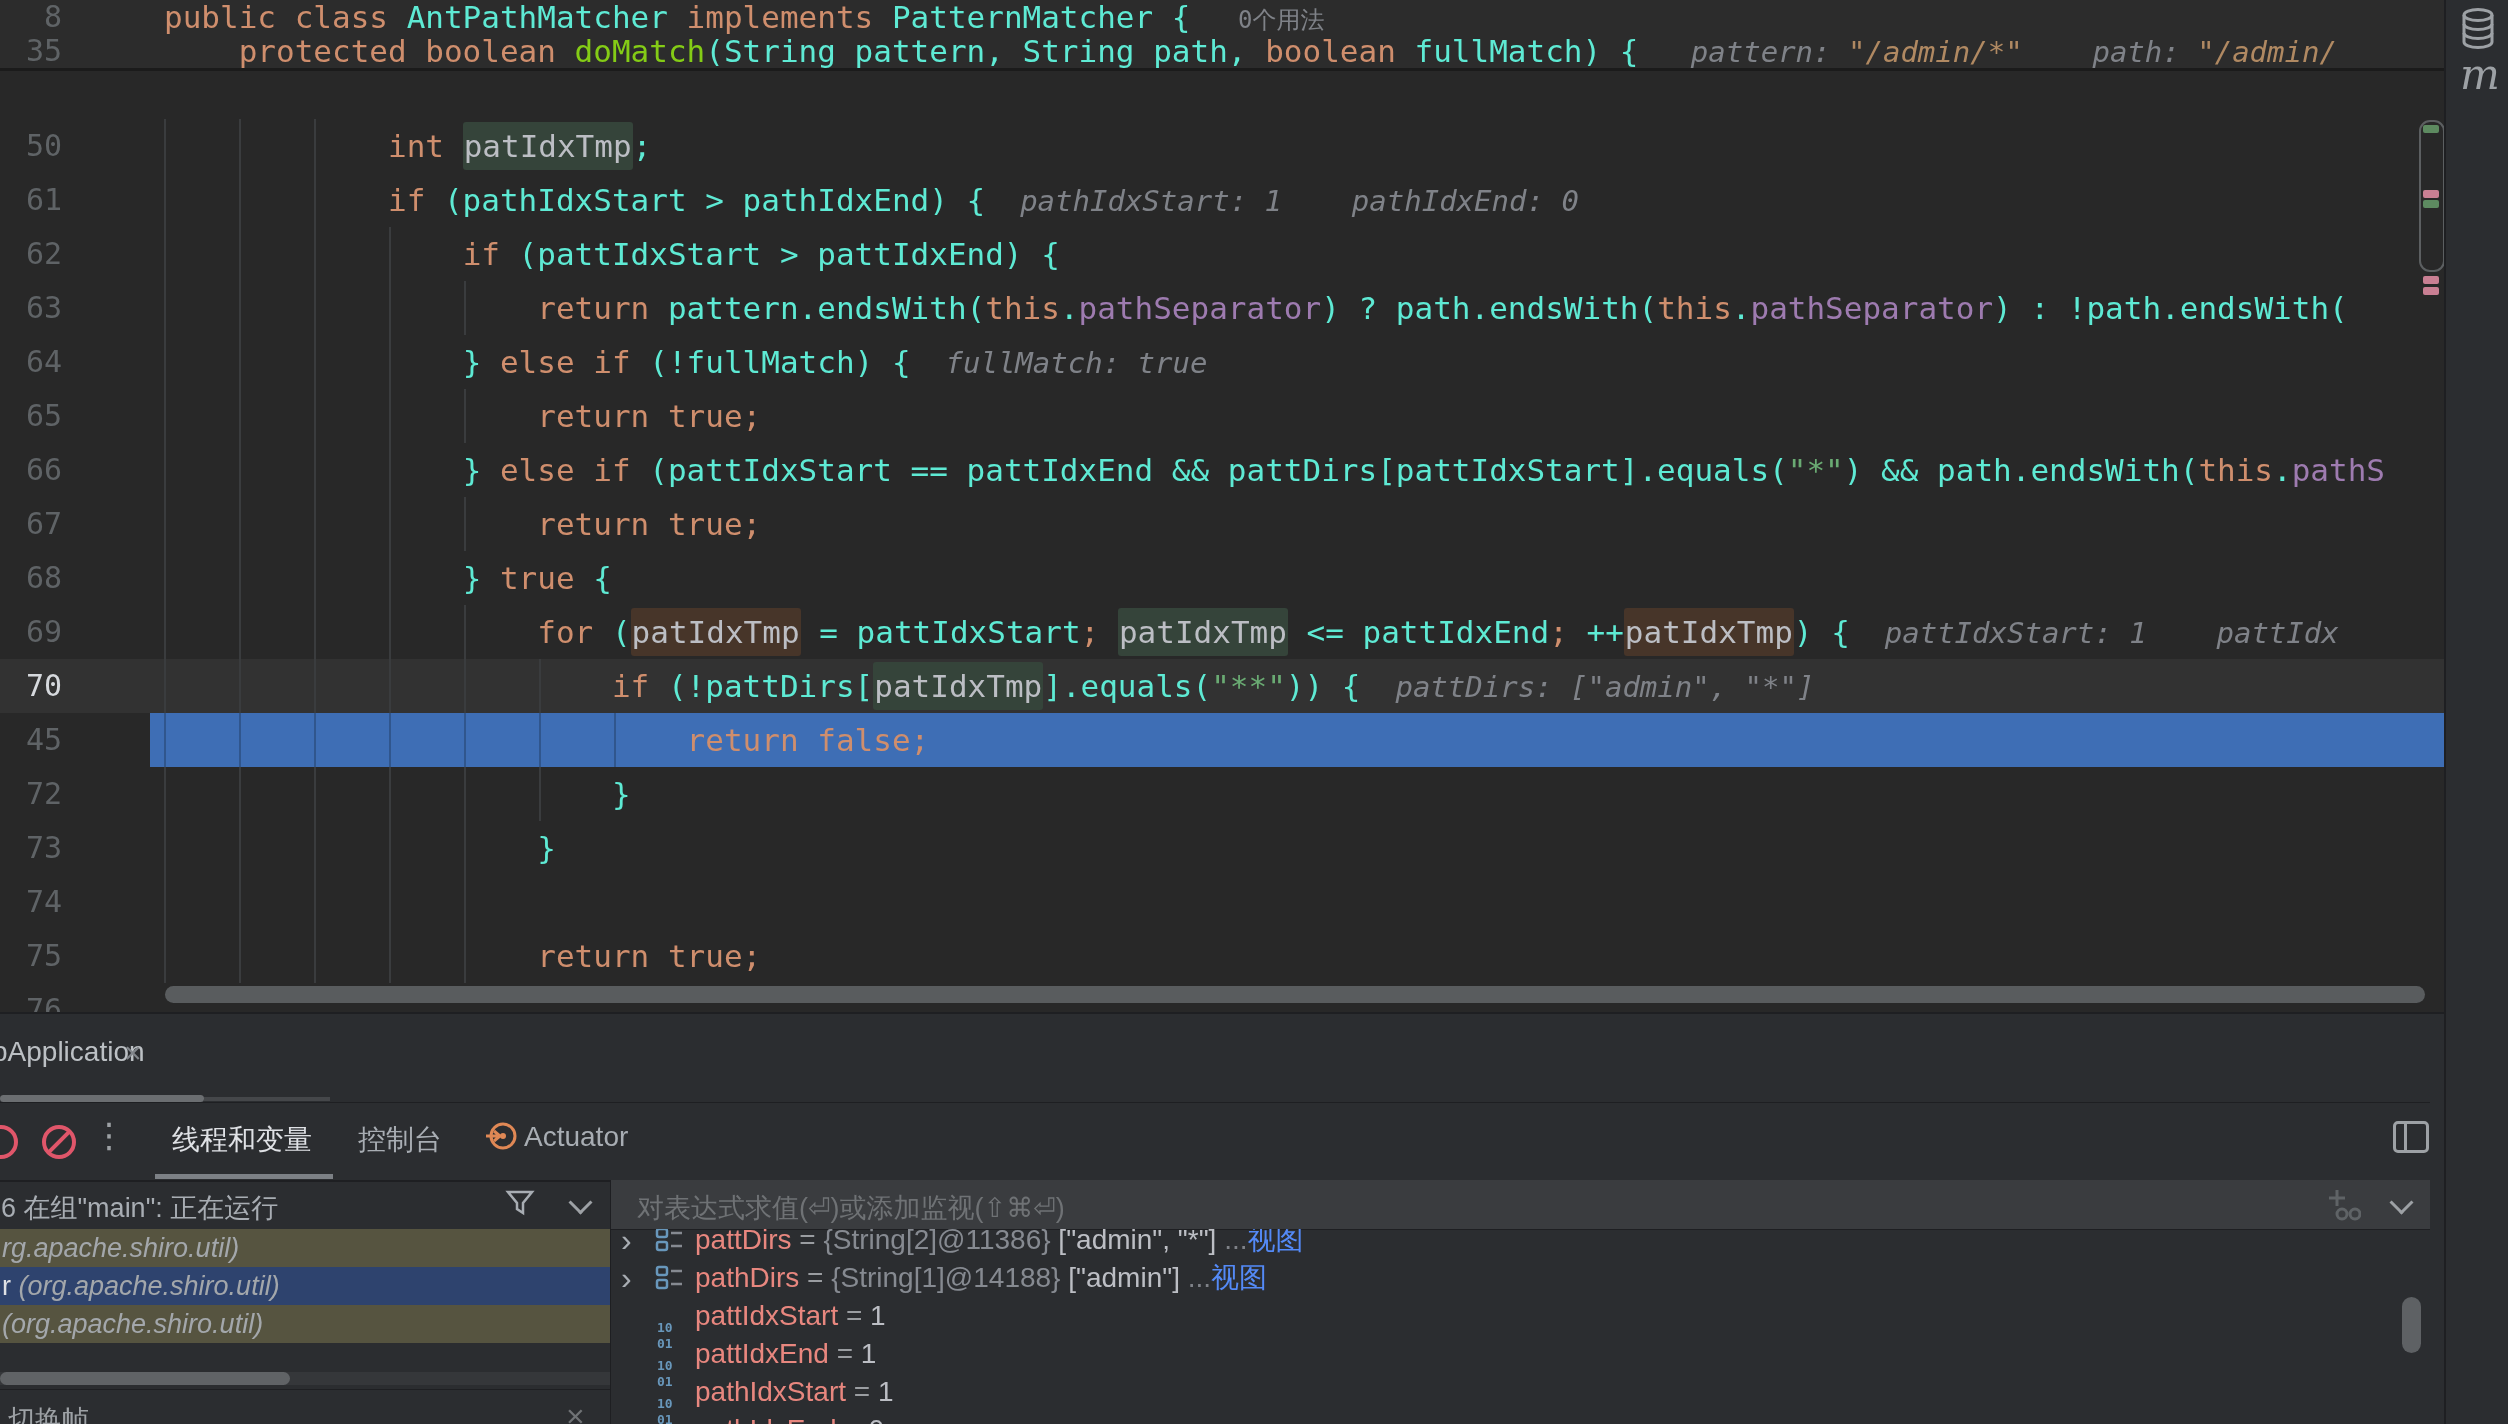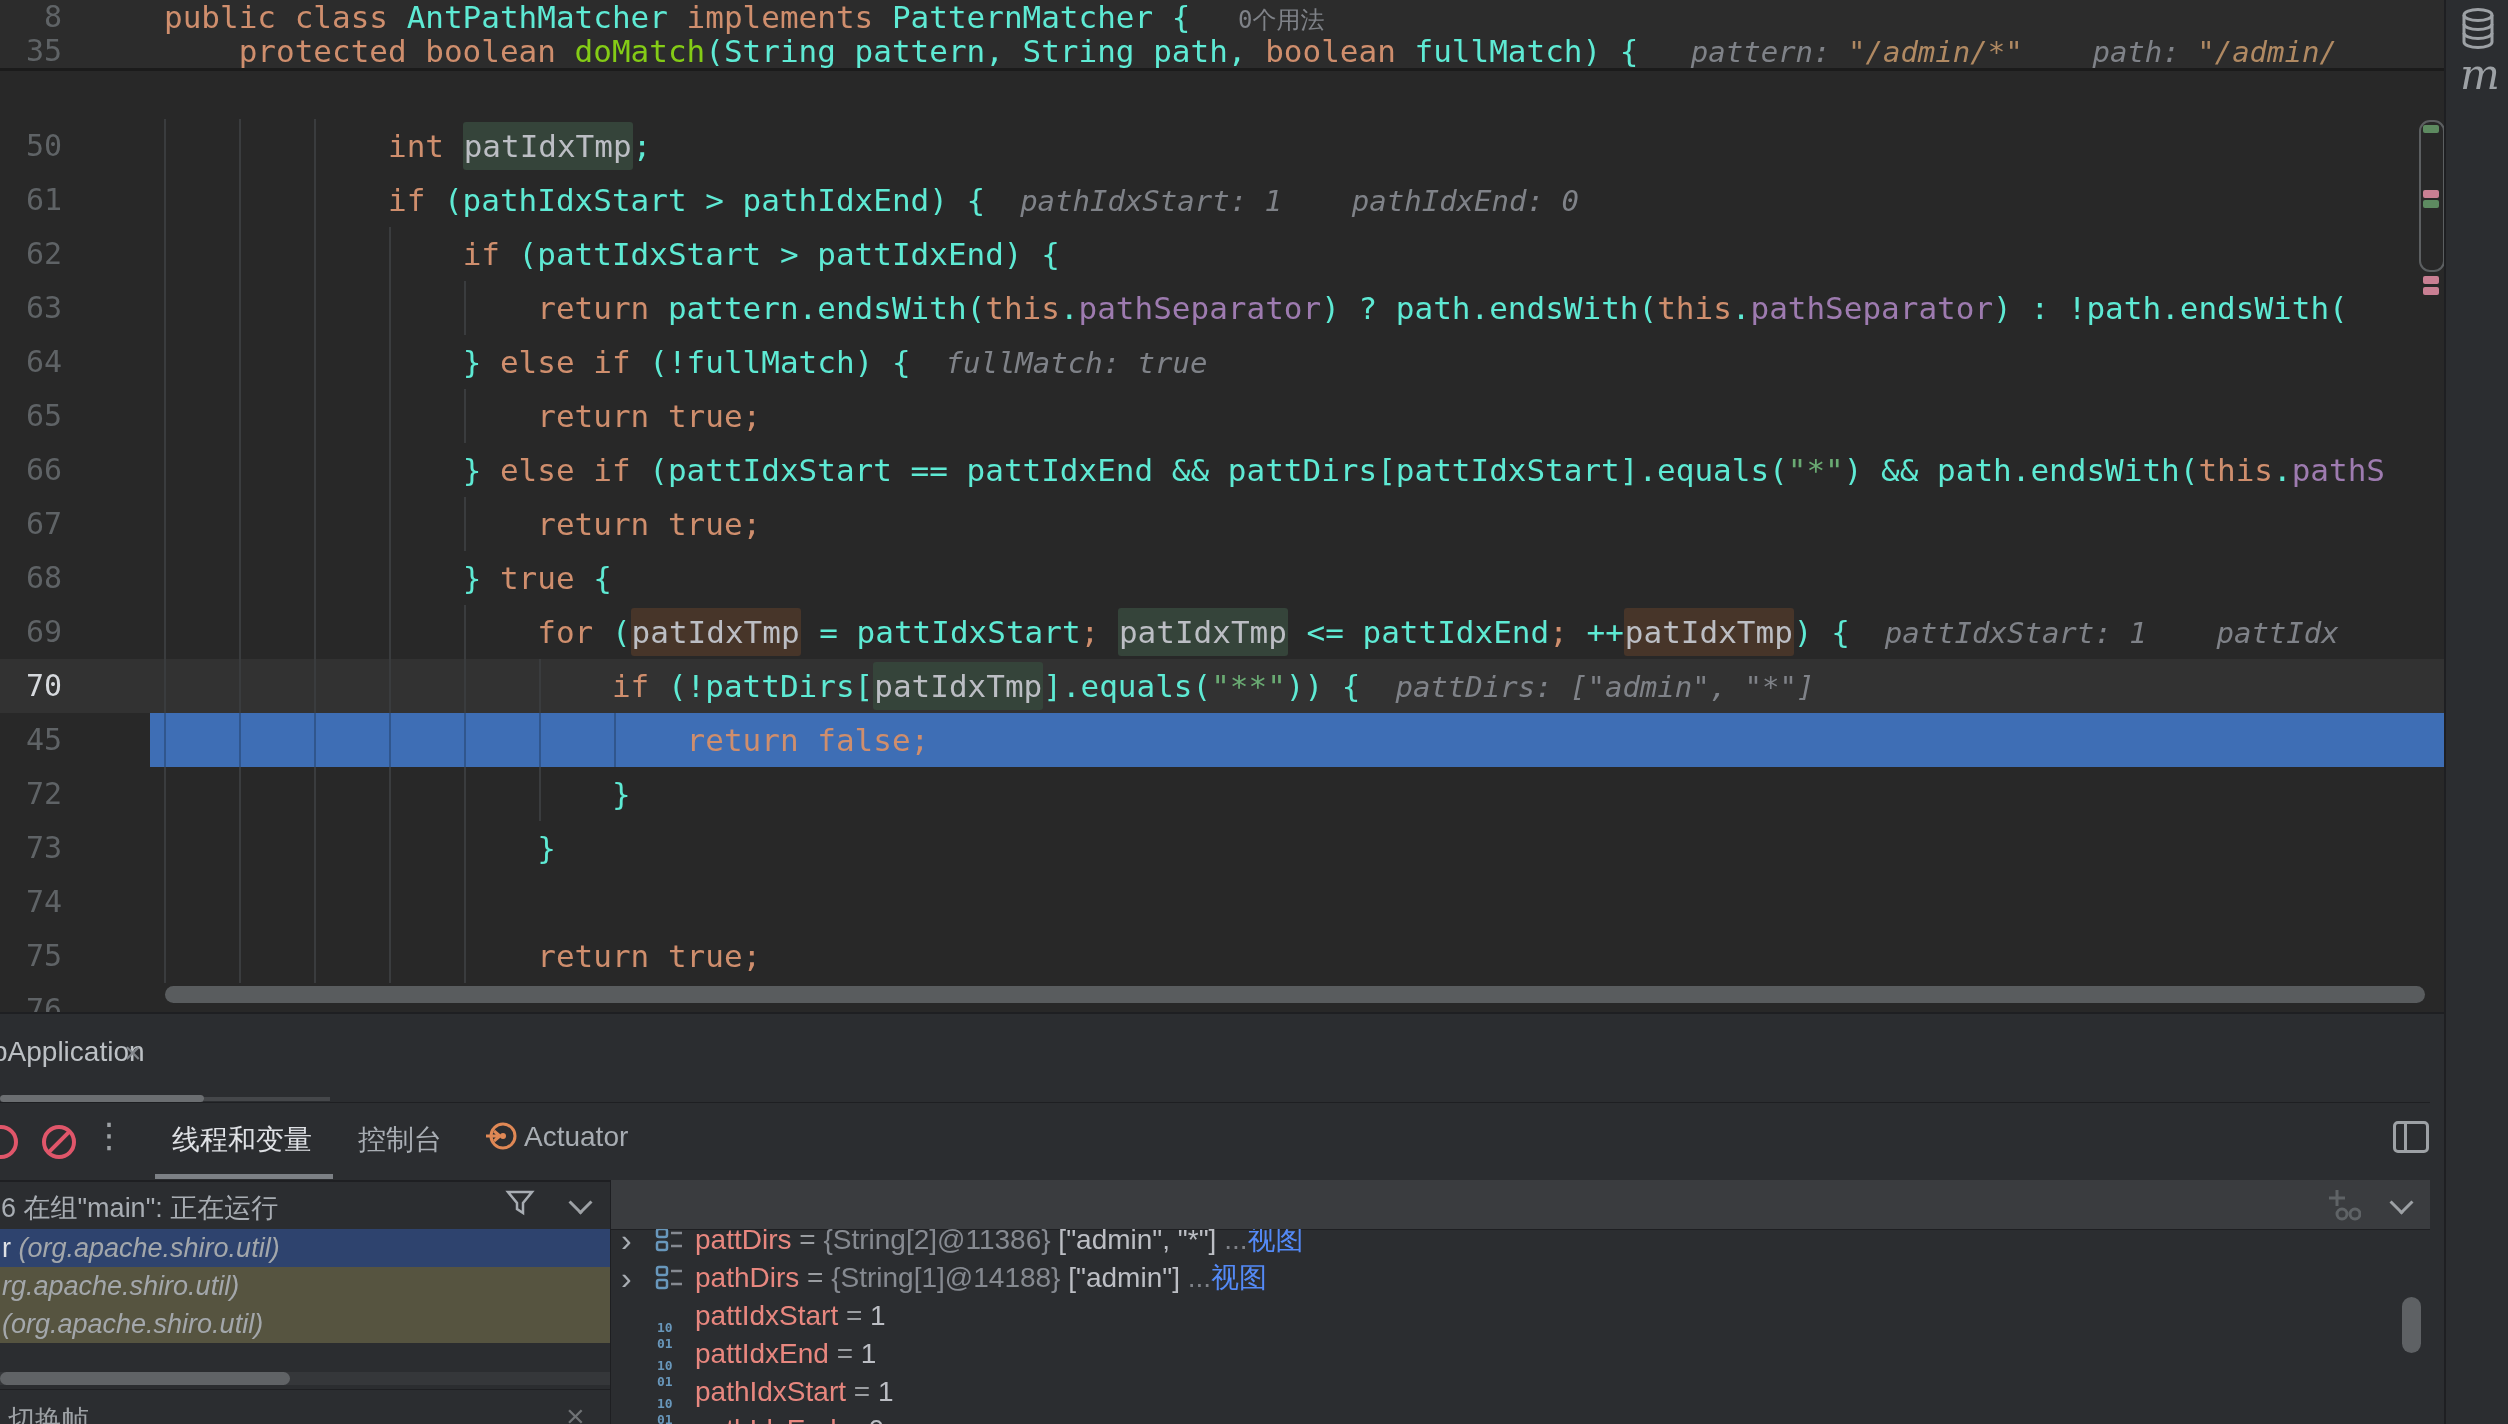--- a/index.html
+++ b/index.html
@@ -324,35 +324,36 @@
       <span class="statustext">06 在组"main": 正在运行</span>
       <div style="position:absolute;left:505px;top:8px;">
         <svg width="30" height="30" viewBox="0 0 30 30">
           <path d="M3 4 h24 l-9 11 v10 l-6 -4 v-6 z" fill="none" stroke="#a8adb3" stroke-width="2.5"></path>
         </svg>
       </div>
       <span class="chev filter-chev"></span>
     </div>
 
     <div class="watchbar">
+      <span class="watch-ph">对表达式求值(⏎)或添加监视(⇧⌘⏎)</span>
       <div style="position:absolute;left:1714px;top:8px;">
         <svg width="36" height="34" viewBox="0 0 36 34">
           <path d="M12 2 v16 M4 10 h16" stroke="#5f6366" stroke-width="3" fill="none"></path>
           <circle cx="17" cy="26" r="5" fill="none" stroke="#5f6366" stroke-width="3"></circle>
           <circle cx="30" cy="26" r="5" fill="none" stroke="#5f6366" stroke-width="3"></circle>
         </svg>
       </div>
       <span class="chev watch-chev"></span>
     </div>
 
     <div class="vsep"></div>
 
     <div class="frames" id="frames-list">
-      <div class="frow sel"><span class="w">r </span><span class="it">(org.apache.shiro.util)</span></div>
-        <div class="frow lib"><span class="it">rg.apache.shiro.util)</span></div>
+      <div class="frow lib"><span class="it">rg.apache.shiro.util)</span></div>
+        <div class="frow sel"><span class="w">r </span><span class="it">(org.apache.shiro.util)</span></div>
         <div class="frow lib"><span class="it"> (org.apache.shiro.util)</span></div>
         <div class="fscroll-track"></div>
       <div class="fscroll-thumb"></div>
       <div class="fhint">
         <span class="fhint-text">切换帧</span>
         <span class="fhint-close">×</span>
       </div>
     </div>
 
     <div class="vars" id="vars-tree">

